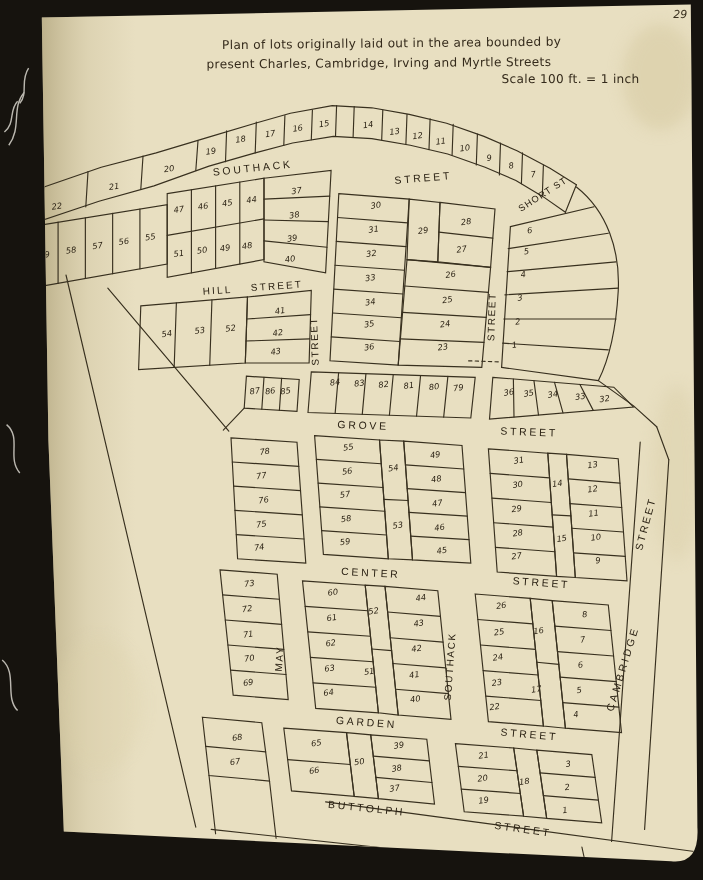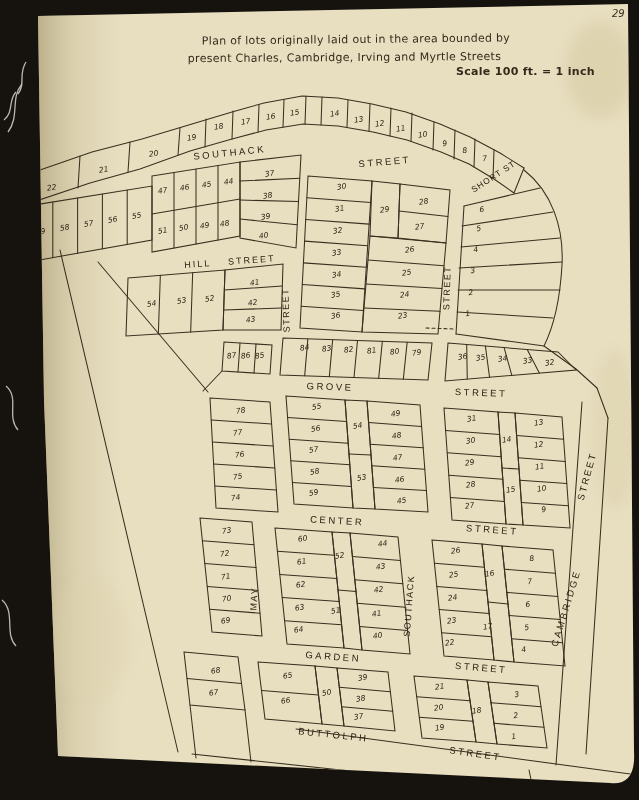--- a/index.html
+++ b/index.html
@@ -5,21 +5,21 @@
   html,body{margin:0;padding:0;}
   body{width:639px;height:800px;overflow:hidden;background:#16130e;}
   .stage{position:relative;width:639px;height:800px;background:#16130e;
          font-family:"DejaVu Sans",sans-serif;color:#342a1b;}
   .stage svg{position:absolute;left:0;top:0;}
   .overlay{position:absolute;z-index:5;white-space:nowrap;}
   .t1{left:172px;top:33px;width:368px;text-align:center;font-size:11px;letter-spacing:.3px;
       transform:rotate(-.6deg);font-weight:500;}
   .t2{left:172px;top:51px;width:345px;text-align:center;font-size:11px;letter-spacing:.3px;
       transform:rotate(-.4deg);font-weight:500;}
-  .scale{left:456px;top:65px;font-size:11px;letter-spacing:.3px;font-weight:700;}
+  .scale{left:456px;top:65px;font-size:11px;letter-spacing:.3px;font-weight:400;}
   .pagenum{left:612px;top:8px;font-size:10px;font-style:italic;color:#3a311f;}
 </style>
 </head>
 <body>
 
 <div class="stage">
 
   <svg width="639" height="800" viewBox="0 0 639 800">
     <defs>
       <linearGradient id="bindshade" x1="0" y1="0" x2="1" y2="0">

